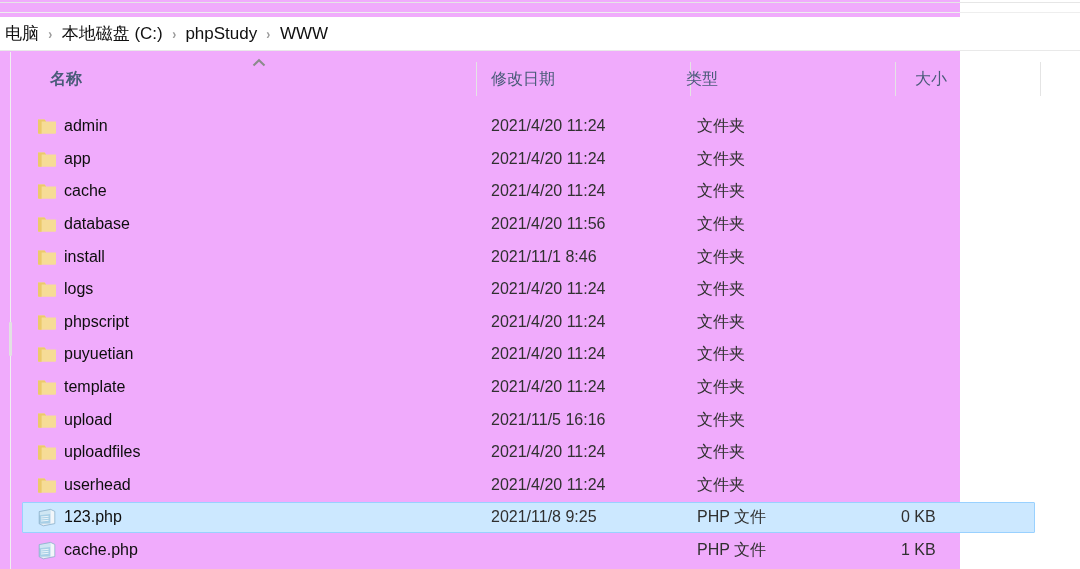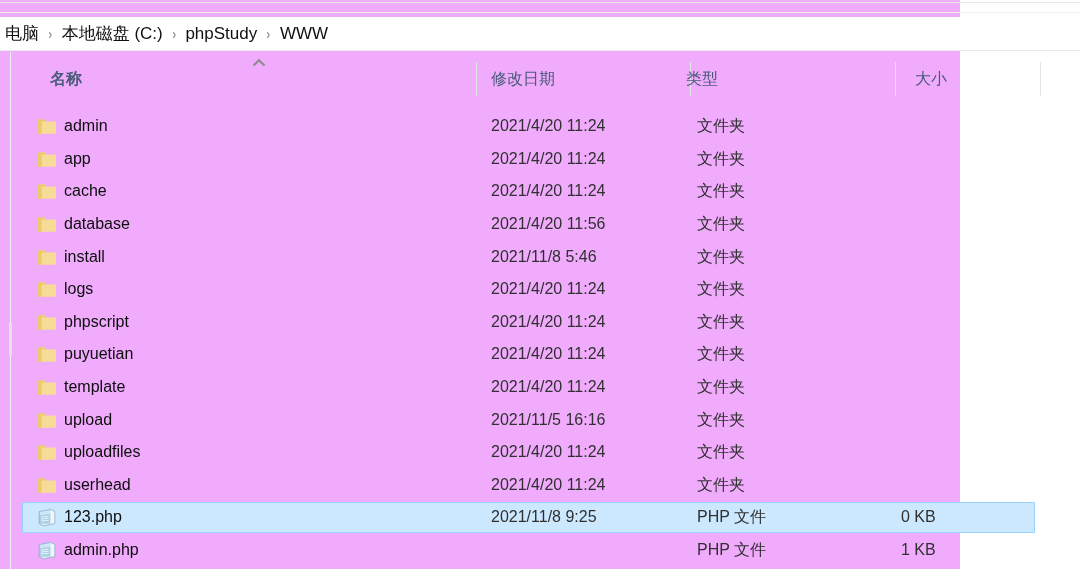--- a/index.html
+++ b/index.html
@@ -258,21 +258,21 @@
         <div class="cell cell-size"></div>
       </div>
       <div class="row">
         <div class="cell cell-icon">
           <svg width="20" height="18" viewBox="0 0 20 18">
             <path d="M1 2.5 h6.6 l1.5 2.1 H19 v11.2 a0.9 0.9 0 0 1-0.9 0.9 H1.9 a0.9 0.9 0 0 1-0.9-0.9 Z" fill="#f6dc96"></path>
             <path d="M1 2.5 h6.6 l1.5 2.1 H4.6 V16.7 H1.9 a0.9 0.9 0 0 1-0.9-0.9 Z" fill="#ecc96a"></path>
           </svg>
         </div>
         <div class="cell cell-name">install</div>
-        <div class="cell cell-date">2021/11/8 5:46</div>
+        <div class="cell cell-date">2021/11/1 8:46</div>
         <div class="cell cell-type">文件夹</div>
         <div class="cell cell-size"></div>
       </div>
       <div class="row">
         <div class="cell cell-icon">
           <svg width="20" height="18" viewBox="0 0 20 18">
             <path d="M1 2.5 h6.6 l1.5 2.1 H19 v11.2 a0.9 0.9 0 0 1-0.9 0.9 H1.9 a0.9 0.9 0 0 1-0.9-0.9 Z" fill="#f6dc96"></path>
             <path d="M1 2.5 h6.6 l1.5 2.1 H4.6 V16.7 H1.9 a0.9 0.9 0 0 1-0.9-0.9 Z" fill="#ecc96a"></path>
           </svg>
         </div>
@@ -382,19 +382,19 @@
             <path d="M2.2 3.6 L13.6 1.4 L13.6 6.0 L2.2 7.3 Z" fill="#cfe6f3"></path>
             <path d="M13.6 1.4 L17.8 3.4 L17.8 15.6 L13.6 15.6 Z" fill="#f2f6fa"></path>
             <g stroke="#ffffff" stroke-width="0.9" opacity="0.85">
               <line x1="4" y1="9.0" x2="11.6" y2="8.3"></line>
               <line x1="4" y1="11.0" x2="11.6" y2="10.3"></line>
               <line x1="4" y1="13.0" x2="11.6" y2="12.3"></line>
             </g>
             <path d="M2.2 3.6 L13.6 1.4 L17.8 3.4 L17.8 15.6 L6.4 17.8 L2.2 15.8 Z" fill="none" stroke="#7fa8c4" stroke-width="0.7"></path>
           </svg>
         </div>
-        <div class="cell cell-name">admin.php</div>
+        <div class="cell cell-name">cache.php</div>
         <div class="cell cell-type">PHP 文件</div>
         <div class="cell cell-size">1 KB</div>
       </div>
     </div>
 
 </div>
 
 </body></html>

